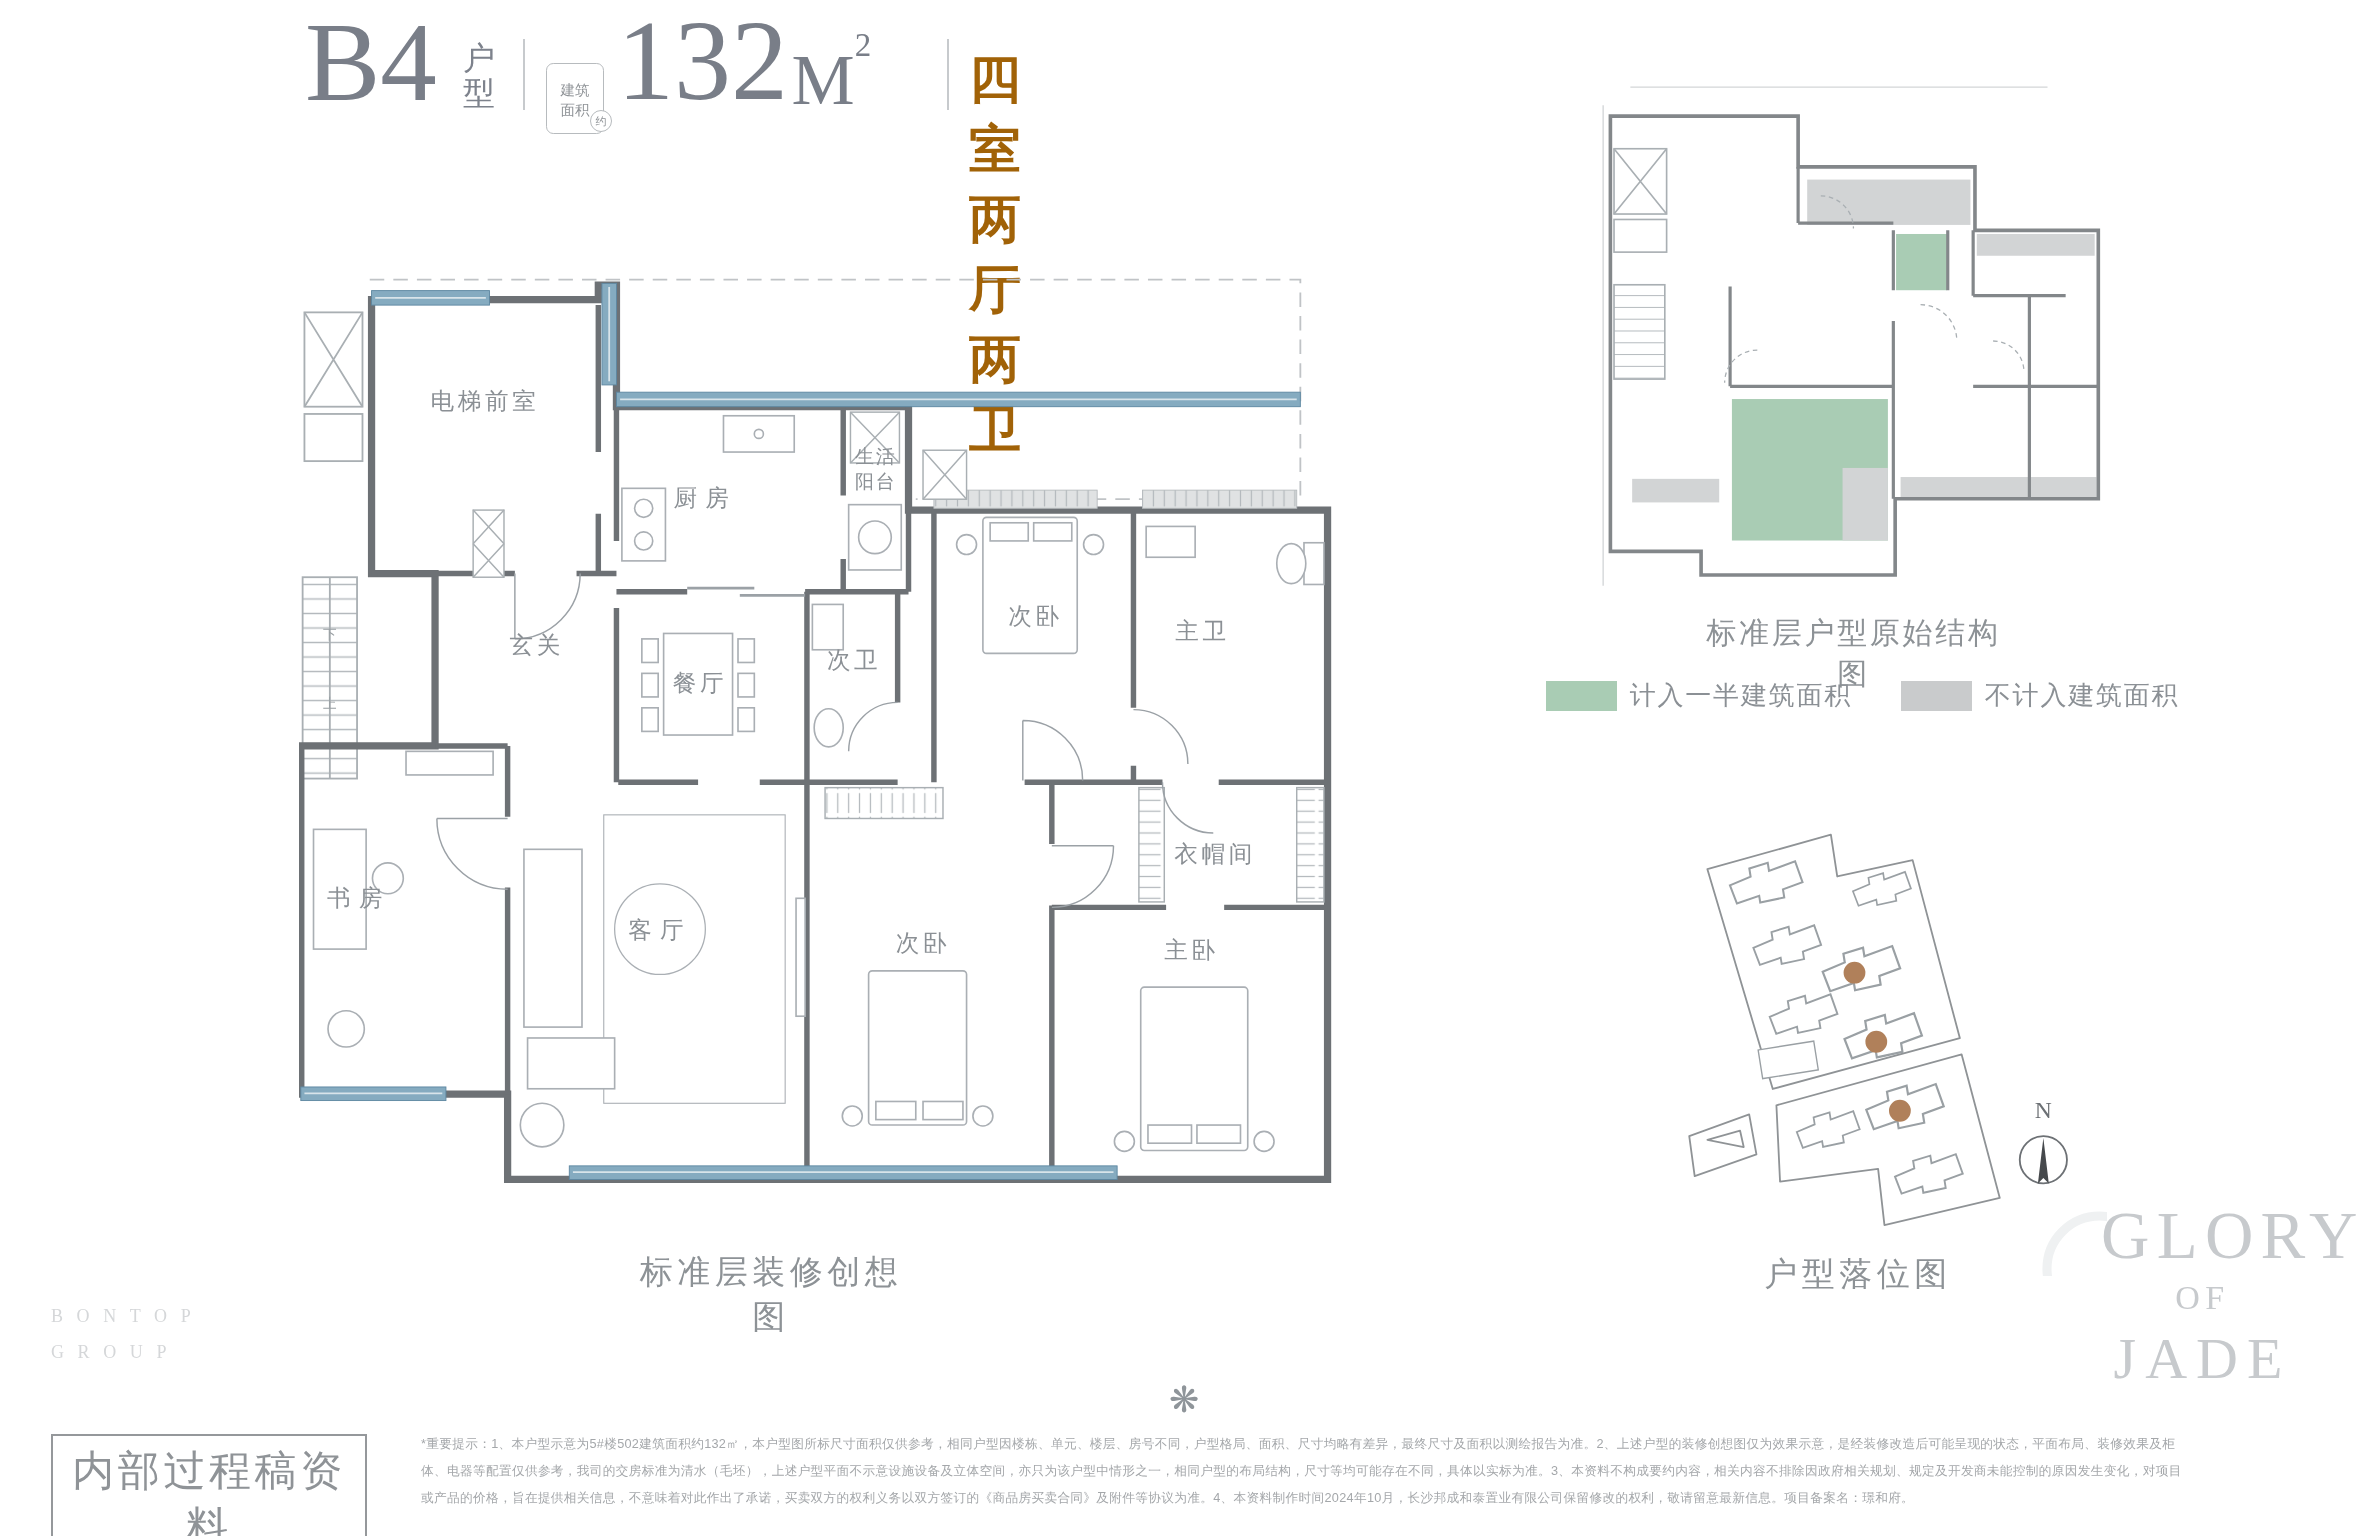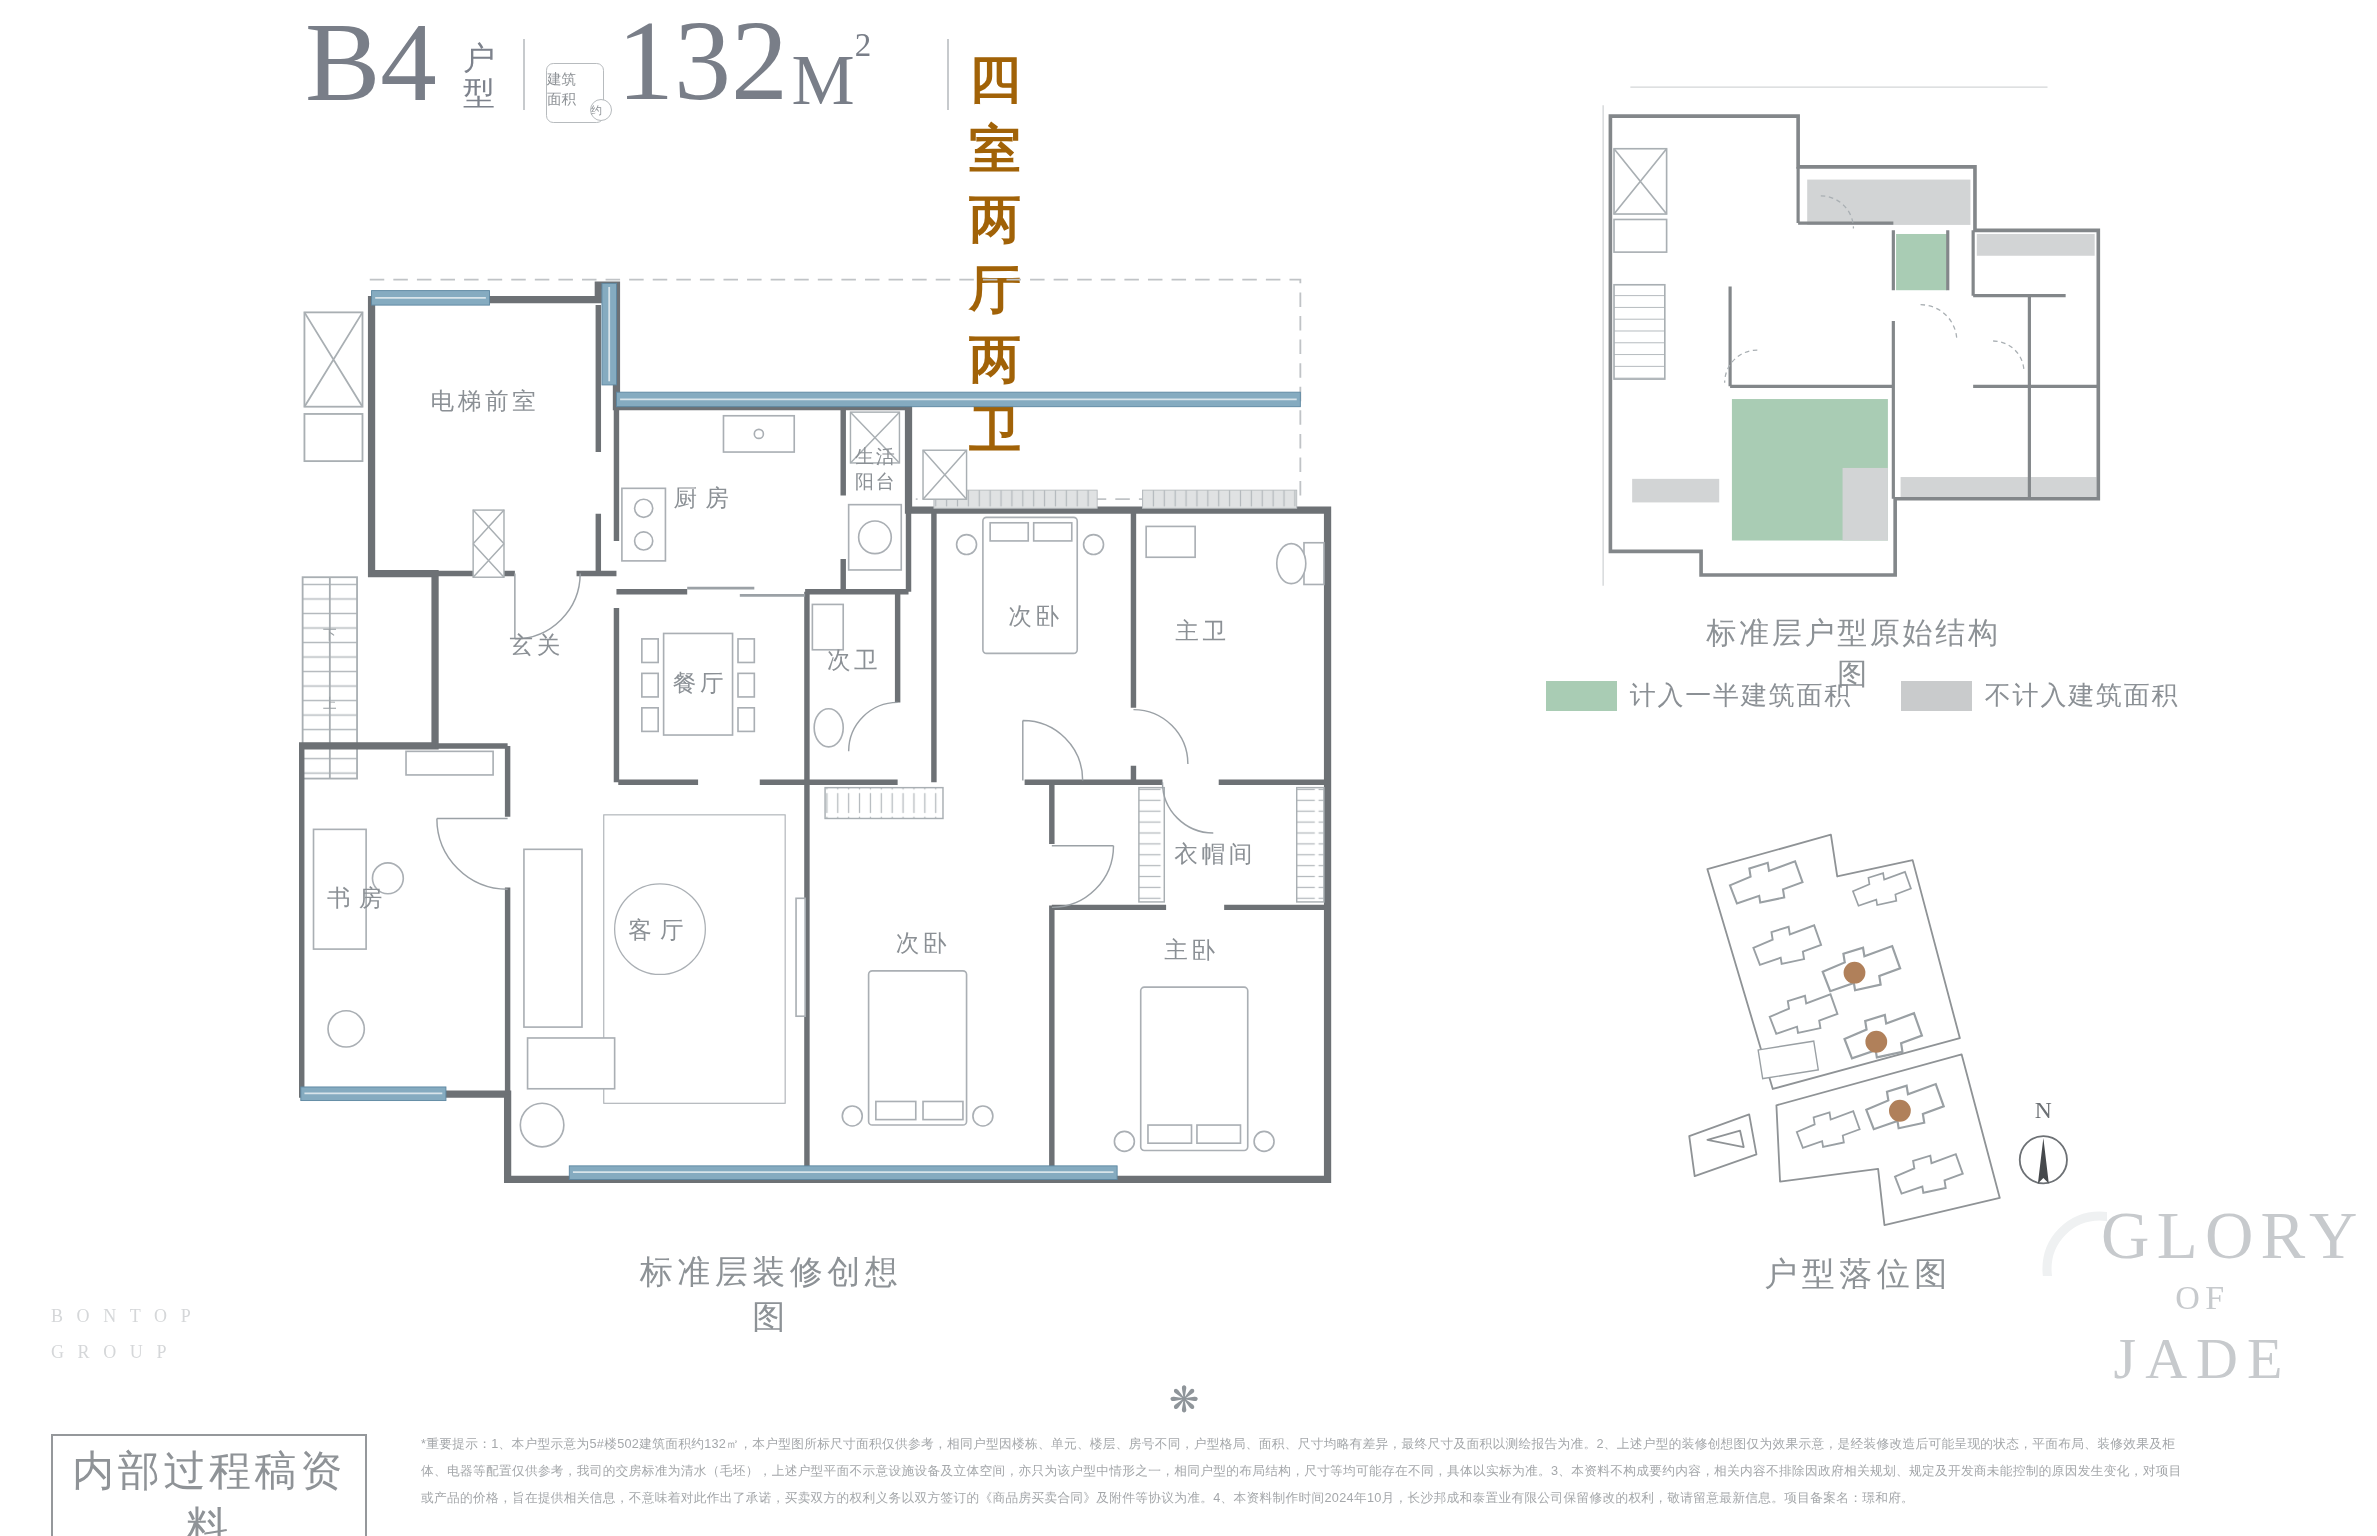--- a/index.html
+++ b/index.html
@@ -5,21 +5,21 @@
   html,body{margin:0;padding:0;background:#ffffff;}
   .page{position:relative;width:2377px;height:1536px;background:#ffffff;overflow:hidden;
         font-family:"Liberation Sans",sans-serif;color:#7b808a;}
   .abs{position:absolute;}
   
   .hdr{position:absolute;left:305px;top:5.4px;height:136px;}
   .b4{position:absolute;left:0;top:0;font-family:"Liberation Serif",serif;font-size:113px;line-height:1;color:#797e88;}
   .b4suf{position:absolute;left:158px;top:36px;width:38px;font-size:32px;line-height:35px;word-break:break-all;color:#7d828c;}
   .vdiv{position:absolute;top:34px;width:1.8px;height:71px;background:#c7cacd;}
   .badge{position:absolute;left:241px;top:58px;width:56px;height:53px;border:1.8px solid #b7bbbe;border-radius:7.3px;
-         text-align:left;font-size:14.5px;line-height:20px;color:#8e9296;padding-top:5px;}
+         text-align:center;font-size:14.5px;line-height:20px;color:#8e9296;padding-top:16px;}
   .badge .yue{position:absolute;right:-9px;bottom:1.8px;width:20px;height:20px;border:1.4px solid #b7bbbe;border-radius:50%;
          background:#fff;font-size:11px;line-height:20px;color:#8e9296;}
   .area{position:absolute;left:312px;top:-1.8px;display:flex;align-items:flex-end;font-family:"Liberation Serif",serif;color:#797e88;}
   .area .n{font-size:114px;line-height:1;}
   .area .m{font-size:71px;line-height:1;margin-left:3.6px;margin-bottom:1.8px;}
   .area .sup{font-size:33px;line-height:1;margin-bottom:56px;}
   .desc{position:absolute;left:664px;top:40px;font-family:"Liberation Serif",serif;font-size:52px;letter-spacing:2.7px;color:#a16207;font-weight:600;}
   
   .cap{position:absolute;color:#8d9296;font-size:33px;letter-spacing:4.5px;text-align:center;}
   .cap2{position:absolute;color:#8d9296;font-size:30px;letter-spacing:2.7px;text-align:center;}

